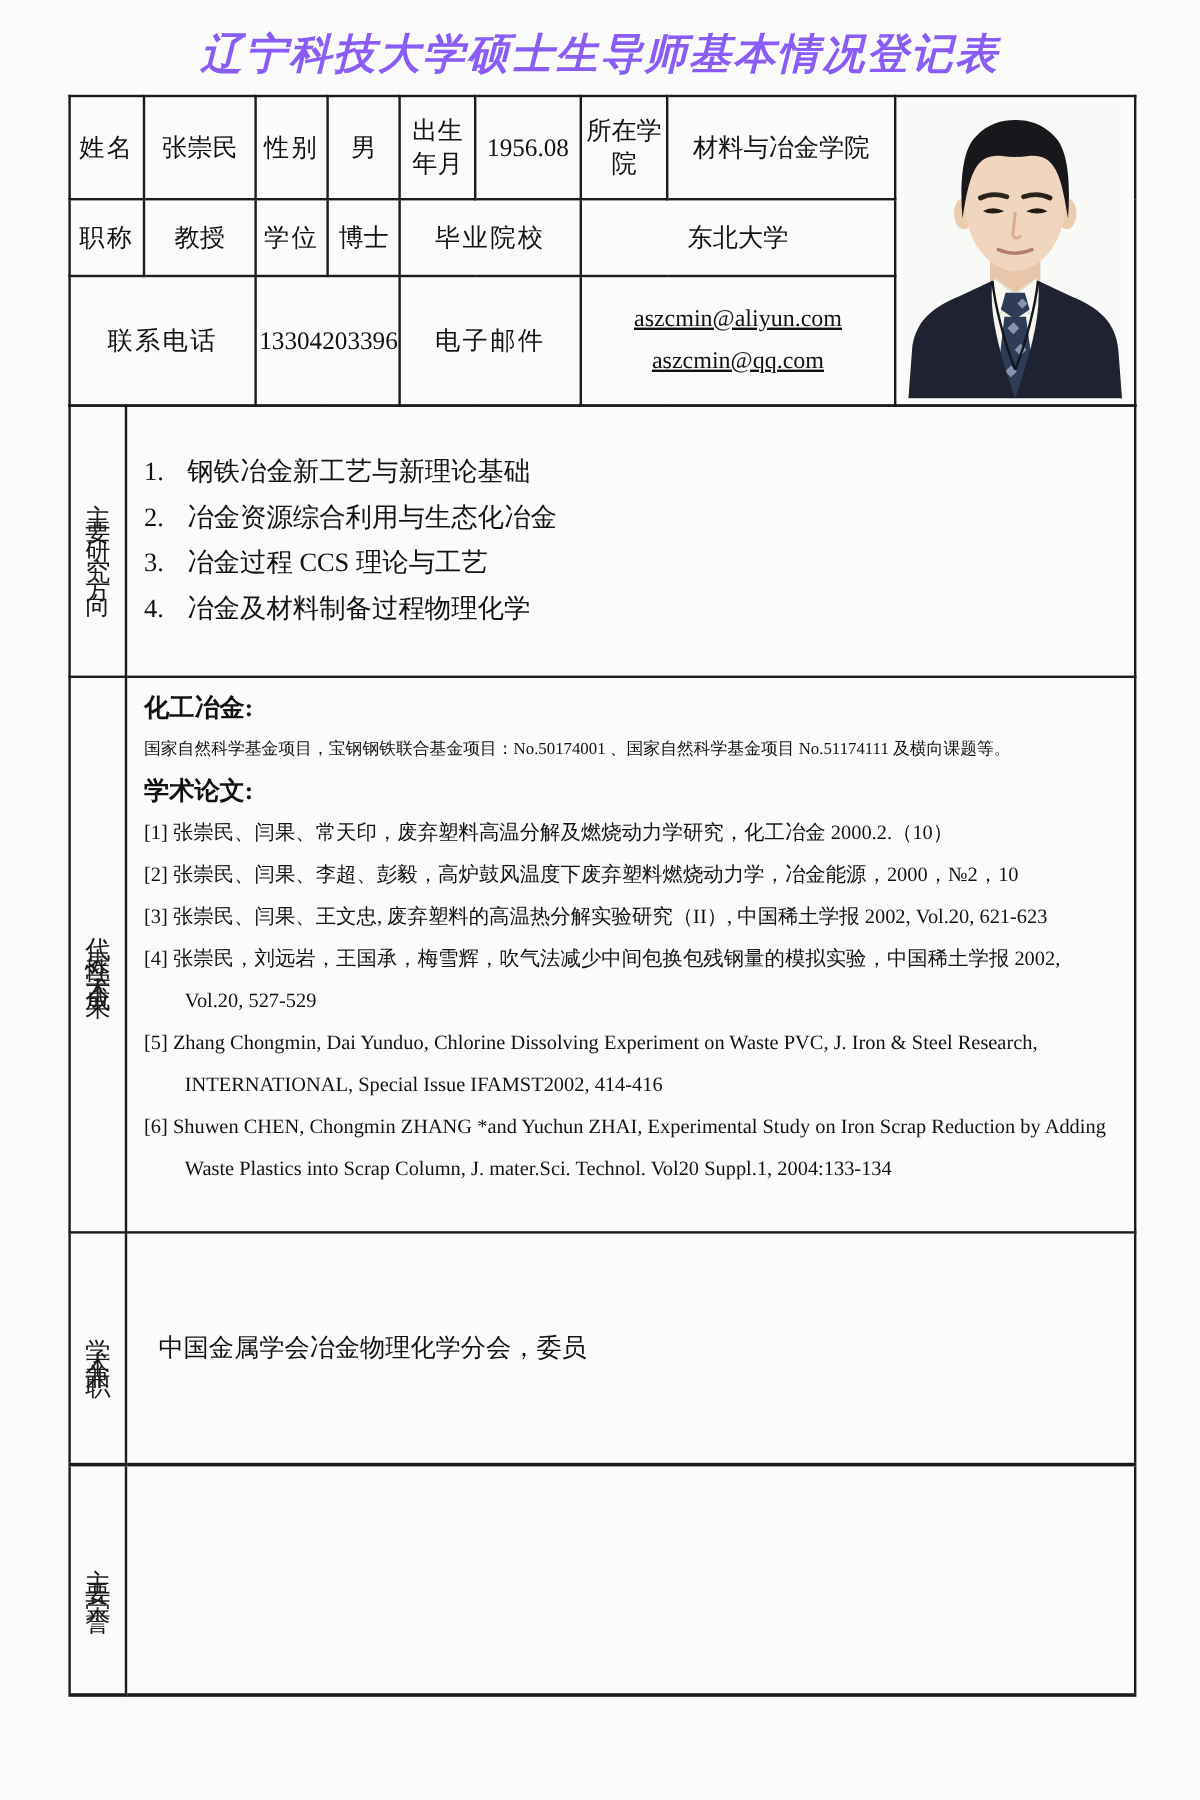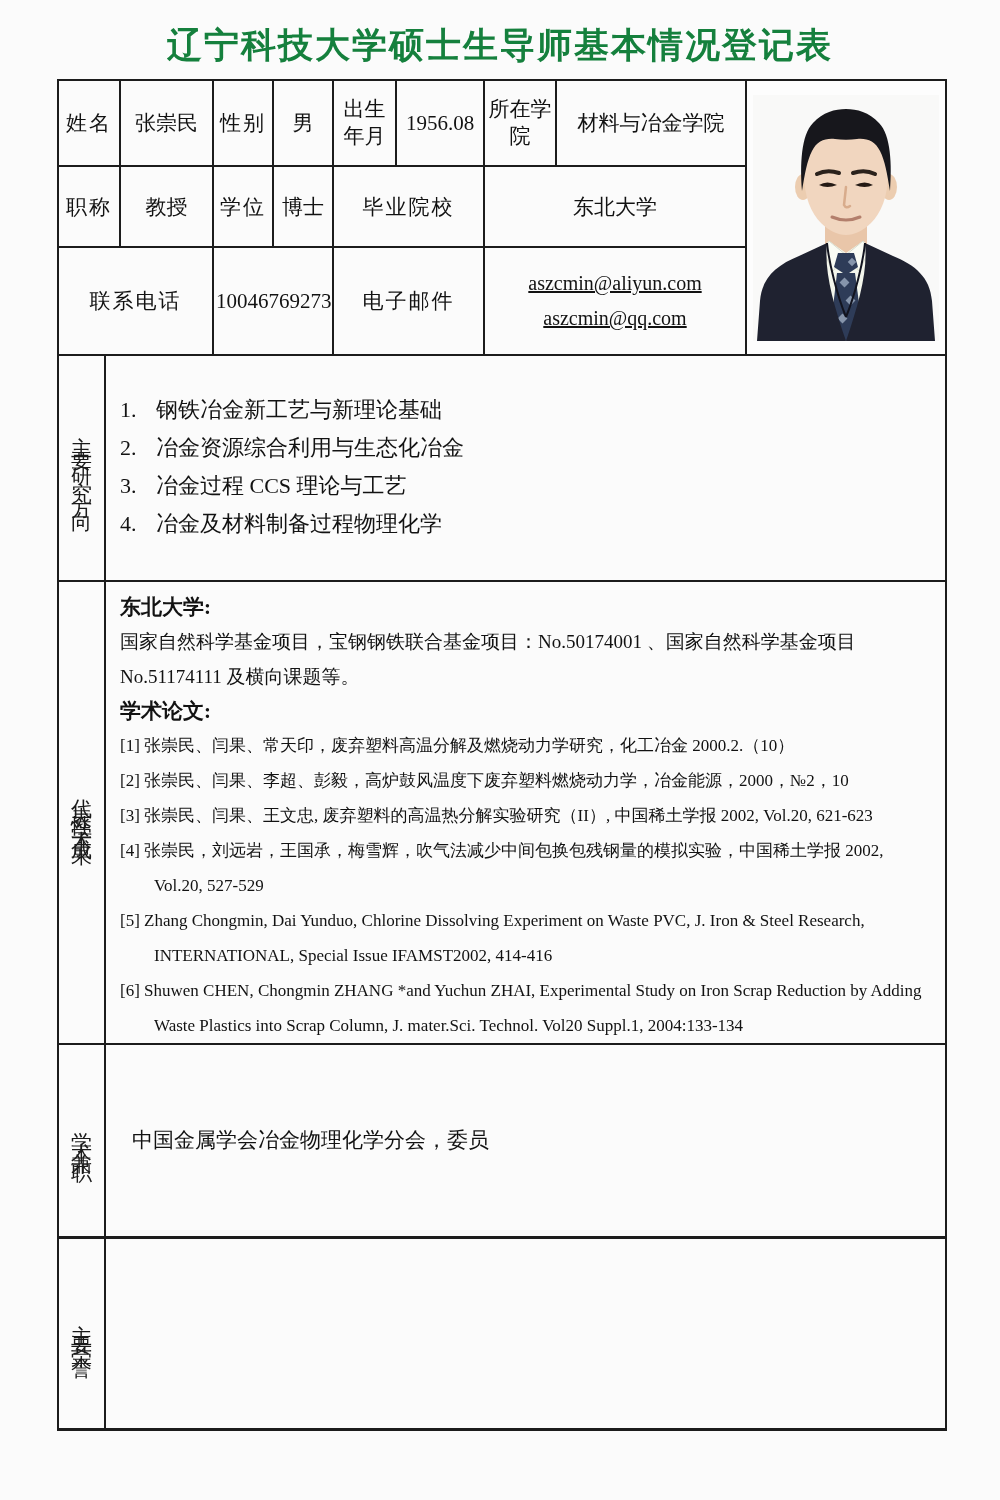--- a/index.html
+++ b/index.html
@@ -10,21 +10,22 @@
     color:#121212;
     overflow:hidden;
   }
   .page { position:relative; width:1000px; height:1500px; }
 
   .doc-title {
     position:absolute; top:22px; left:0; width:1000px;
     text-align:center;
     font-family:"Liberation Sans","DejaVu Sans",sans-serif;
     font-weight:bold; font-size:35px; letter-spacing:2px;
-    color:#15803d;
+    color:#8b5cf6;
+    font-style:italic;
   }
 
   .tables { position:absolute; left:57px; top:79px; width:888px; }
   table { border-collapse:collapse; table-layout:fixed; width:888px; }
   td {
     border:2px solid #1c1c1c;
     text-align:center; vertical-align:middle;
     font-size:21px; padding:2px;
     overflow:hidden;
   }
@@ -56,21 +57,21 @@
     height:100%; min-height:222px;
     display:flex; flex-direction:column; justify-content:center;
     padding:0 10px 0 14px; box-sizing:border-box;
   }
   .research-box ul { list-style:none; margin:0; padding:0; }
   .research-box li { font-size:22px; line-height:38px; white-space:nowrap; }
   .research-box .num { display:inline-block; width:36px; }
 
   .achv-box { padding:8px 16px 0 14px; }
   .sec-head { font-weight:bold; font-size:21px; line-height:34px; margin:0; }
-  .sec-para { font-size:19px; line-height:35px; margin:0; }
+  .sec-para { font-size:14px; line-height:35px; margin:0; }
   .papers { list-style:none; margin:0; padding:0; }
   .papers li {
     font-size:17px; line-height:35px;
     padding-left:34px; text-indent:-34px;
   }
 
   .pos-box {
     height:100%; min-height:189px;
     display:flex; align-items:center;
     padding:0 26px; box-sizing:border-box;
@@ -148,31 +149,31 @@
               <rect x="96" y="164" width="6" height="6" transform="rotate(45 99 167)"></rect>
             </g>
 
             <path d="M4,246 L7,206 C9,182 24,170 46,161 L74,148 C71,176 80,208 93,246 Z" fill="#1f2230"></path>
             <path d="M182,246 L179,206 C177,182 162,170 140,161 L112,148 C115,176 106,208 93,246 Z" fill="#1f2230"></path>
             <path d="M74,148 C76,168 84,200 93,222" stroke="#12141f" stroke-width="2" fill="none"></path>
             <path d="M112,148 C110,168 102,200 93,222" stroke="#12141f" stroke-width="2" fill="none"></path>
           </svg>
         </td>
       </tr>
-      <tr style="height:81px">
+      <tr style="height:64px">
         <td class="label-cell">职称</td>
         <td>教授</td>
         <td class="label-cell">学位</td>
         <td>博士</td>
         <td colspan="2" class="label-cell">毕业院校</td>
         <td colspan="2">东北大学</td>
       </tr>
       <tr style="height:108px">
         <td colspan="2" class="label-cell">联系电话</td>
-        <td colspan="2">10046769273</td>
+        <td colspan="2">13304203396</td>
         <td colspan="2" class="label-cell">电子邮件</td>
         <td colspan="2">
           <span class="email-line">aszcmin@aliyun.com</span>
           <span class="email-line">aszcmin@qq.com</span>
         </td>
       </tr>
     </tbody>
       </table>
 
     <table class="t2">
@@ -195,21 +196,21 @@
             </ul>
           </div>
         </td>
       </tr>
       <tr style="height:463px">
         <td class="vcell">
           <span class="vlabel ls8">代表性学术成果</span>
         </td>
         <td class="content-cell">
           <div class="achv-box">
-            <p class="sec-head">东北大学:</p>
+            <p class="sec-head">化工冶金:</p>
             <p class="sec-para">国家自然科学基金项目，宝钢钢铁联合基金项目：No.50174001 、国家自然科学基金项目 No.51174111 及横向课题等。</p>
             <p class="sec-head">学术论文:</p>
             <ul class="papers">
               <li>[1] 张崇民、闫果、常天印，废弃塑料高温分解及燃烧动力学研究，化工冶金 2000.2.（10）</li>
               <li>[2] 张崇民、闫果、李超、彭毅，高炉鼓风温度下废弃塑料燃烧动力学，冶金能源，2000，№2，10</li>
               <li>[3] 张崇民、闫果、王文忠, 废弃塑料的高温热分解实验研究（II）, 中国稀土学报 2002, Vol.20, 621-623</li>
               <li>[4] 张崇民，刘远岩，王国承，梅雪辉，吹气法减少中间包换包残钢量的模拟实验，中国稀土学报 2002, Vol.20, 527-529</li>
               <li>[5] Zhang Chongmin, Dai Yunduo, Chlorine Dissolving Experiment on Waste PVC, J. Iron &amp; Steel Research, INTERNATIONAL, Special Issue IFAMST2002, 414-416</li>
               <li>[6] Shuwen CHEN, Chongmin ZHANG *and Yuchun ZHAI, Experimental Study on Iron Scrap Reduction by Adding Waste Plastics into Scrap Column, J. mater.Sci. Technol. Vol20 Suppl.1, 2004:133-134</li>
             </ul>

